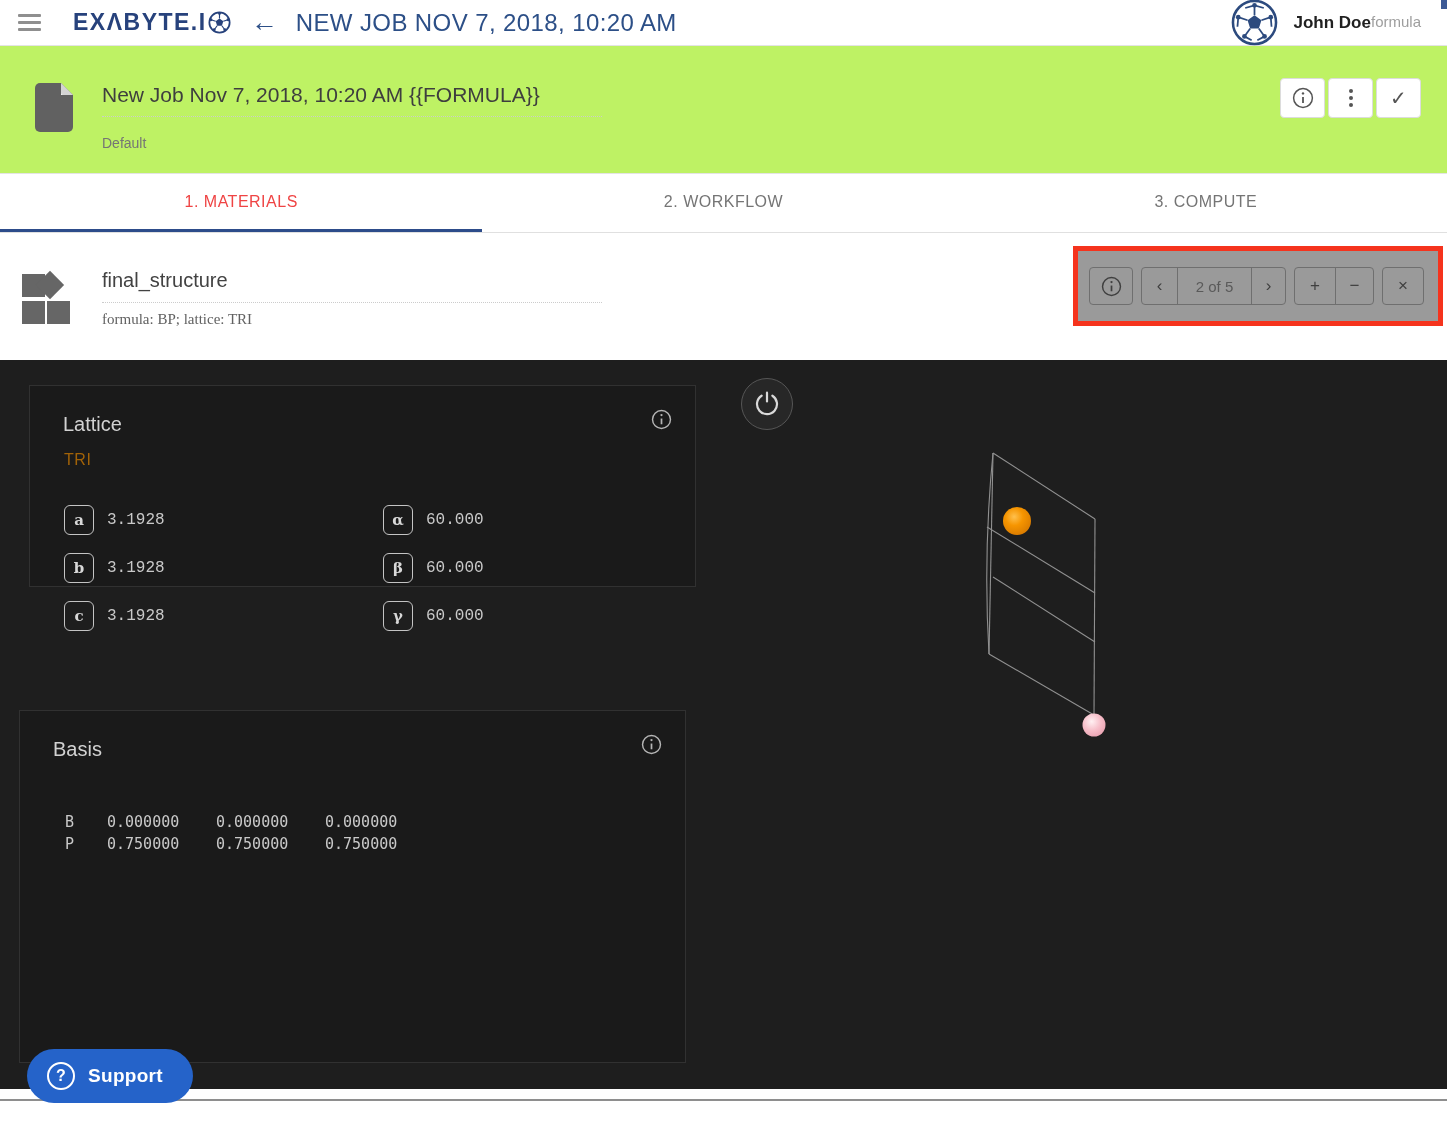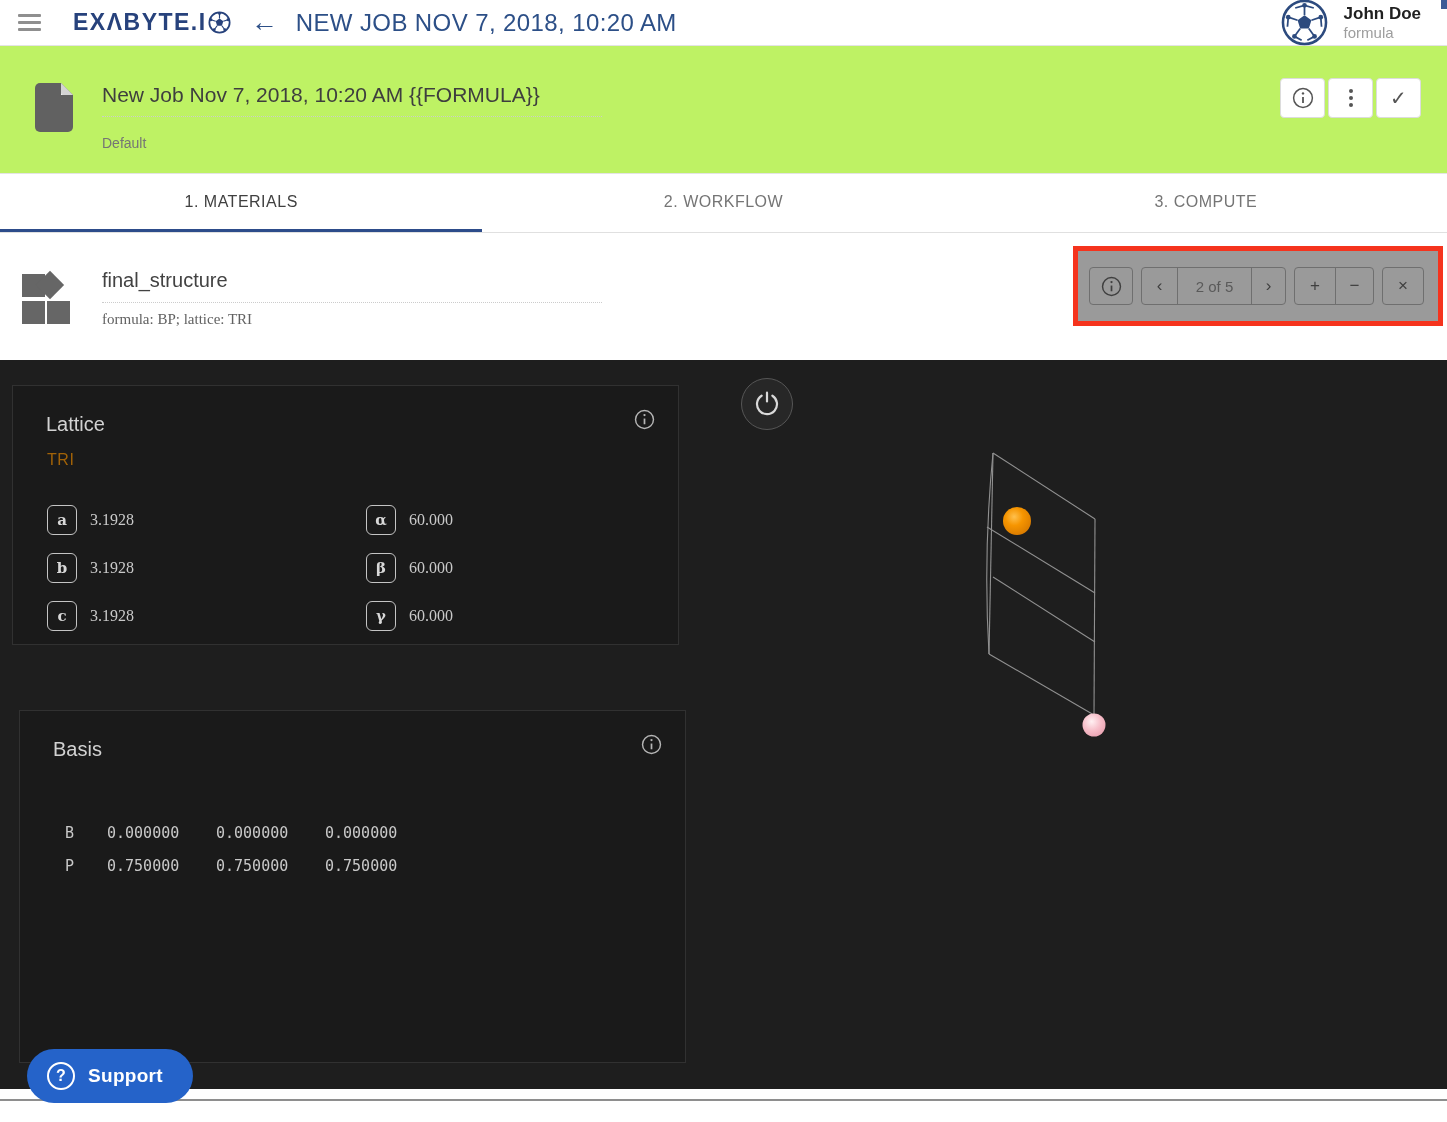--- a/index.html
+++ b/index.html
@@ -13,21 +13,21 @@
   .topbar { height:46px; background:#fff; border-bottom:1px solid #e4e4e4;
             display:flex; align-items:center; padding:0 26px 0 18px; }
   .hamburger { width:23px; display:flex; flex-direction:column; gap:4px; cursor:pointer; }
   .hamburger span { display:block; height:3px; background:#8f8f8f; border-radius:1px; }
   .logo { display:flex; align-items:center; margin-left:32px;
           color:#27427c; font-size:23px; font-weight:bold; letter-spacing:1.5px; }
   .logo svg { margin-left:1px; }
   .back-arrow { margin-left:20px; font-size:27px; color:#2c4f87; line-height:1; cursor:pointer; }
   .topbar-title { margin-left:18px; font-size:24px; color:#2c4f87; letter-spacing:0.4px; }
   .user { margin-left:auto; display:flex; align-items:center; gap:16px; }
-  .user-text { display:flex; flex-direction:column; line-height:1.25; }
+  .user-text { display:flex; flex-direction:row; line-height:1.25;align-items:center; }
   .user-name { font-size:17px; color:#212121; font-weight:600; }
   .user-role { font-size:15px; color:#9e9e9e; }
 
   
   .job-header { height:128px; background:#bef264; border-bottom:1px solid #e4e4e4;
                 position:relative; display:flex; padding:37px 26px 0 35px; }
   .job-info { margin-left:29px; width:500px; }
   .job-title { font-size:21px; color:#3e3e3e; padding-bottom:9px; border-bottom:1px dotted #ccc; white-space:nowrap; }
   .job-sub { font-size:14px; color:#757575; margin-top:18px; }
   .job-actions { position:absolute; right:26px; top:32px; display:flex; gap:3px; }
@@ -36,21 +36,21 @@
               color:#555; cursor:pointer; }
   .dots-icon { display:flex; flex-direction:column; gap:3px; }
   .dots-icon i { width:4px; height:4px; border-radius:50%; background:#555; }
   .check-glyph { font-size:20px; color:#555; }
 
   
   .tabs { height:59px; display:flex; background:#fff; border-bottom:1px solid #e0e0e0; }
   .tab { flex:1; display:flex; align-items:center; justify-content:center;
          font-size:16px; font-weight:500; color:#757575; letter-spacing:0.5px;
          border-bottom:3px solid transparent; cursor:pointer; }
-  .tab.active { color:#404040; border-bottom-color:#2d4c8a; }
+  .tab.active { color:#ef4444; border-bottom-color:#2d4c8a; }
 
   
   .material-row { height:127px; background:#fff; position:relative; display:flex; padding:36px 0 0 22px; }
   .mat-icon { position:relative; width:49px; height:55px; }
   .mat-icon .sq { position:absolute; width:23px; height:23px; background:#666; }
   .mat-icon .sq.tl { left:0; top:5px; }
   .mat-icon .sq.bl { left:0; top:32px; }
   .mat-icon .sq.br { left:25px; top:32px; }
   .mat-icon .diamond { position:absolute; left:18px; top:6px; width:20px; height:20px;
                        background:#666; transform:rotate(45deg); }
@@ -68,36 +68,36 @@
   .tb-group { display:flex; }
   .tb-group .tb-btn { border-radius:0; }
   .tb-group .tb-btn:first-child { border-radius:4px 0 0 4px; }
   .tb-group .tb-btn:last-child { border-radius:0 4px 4px 0; }
   .tb-group .tb-btn + .tb-btn { margin-left:-1px; }
   .tb-pager { font-size:15px; color:#5a5a5a; }
 
   
   .dark-section { height:729px; background:#1e1e1e; position:relative; }
   .panel { position:absolute; background:#1a1a1a; border:1px solid #313131; }
-  .panel-lattice { left:12px; top:25px; width:667px; height:260px; }
+  .panel-lattice { left:29px; top:25px; width:667px; height:202px; }
   .panel-basis   { left:19px; top:350px; width:667px; height:353px; }
   .panel-title { font-size:20px; font-weight:400; color:#d2d2d2; margin:27px 0 0 33px; }
   .panel-info { position:absolute; top:23px; right:23px; cursor:pointer; }
   .lattice-type { font-size:16px; color:#a16207; letter-spacing:0.6px; margin:15px 0 4px 34px; }
   .lattice-grid { display:grid; grid-template-columns:319px auto; row-gap:18px; margin:36px 0 0 34px; }
   .lat-field { display:flex; align-items:center; height:30px; }
   .lat-key { width:30px; height:30px; border:1px solid #c4c4c4; border-radius:6px;
              color:#d8d8d8; font-family:"DejaVu Serif", serif; font-weight:bold; font-size:15px;
              display:flex; align-items:center; justify-content:center; }
-  .lat-val { margin-left:13px; font-family:Liberation Serif, serif; font-size:16px; color:#c9c9c9; }
+  .lat-val { margin-left:13px; font-family:Liberation Mono, monospace; font-size:16px; color:#c9c9c9; }
 
   .basis-rows { margin:50px 0 0 45px; font-family:"DejaVu Sans Mono", monospace;
                 font-size:15px; color:#c9c9c9; line-height:22px; }
   .b-el { display:inline-block; width:42px; }
-  .b-c  { display:inline-block; width:109px;margin-top:11px; }
+  .b-c  { display:inline-block; width:109px; }
 
   
   .power-btn { position:absolute; left:741px; top:18px; width:52px; height:52px;
                border-radius:50%; background:#272727; border:1px solid #565656;
                display:flex; align-items:center; justify-content:center; cursor:pointer; }
   .structure-svg { position:absolute; left:0; top:0; }
 
   
   .support-btn { position:absolute; left:27px; top:1049px; height:54px; padding:0 30px 0 20px;
                  border-radius:27px; background:#2563c9; display:flex; align-items:center;

